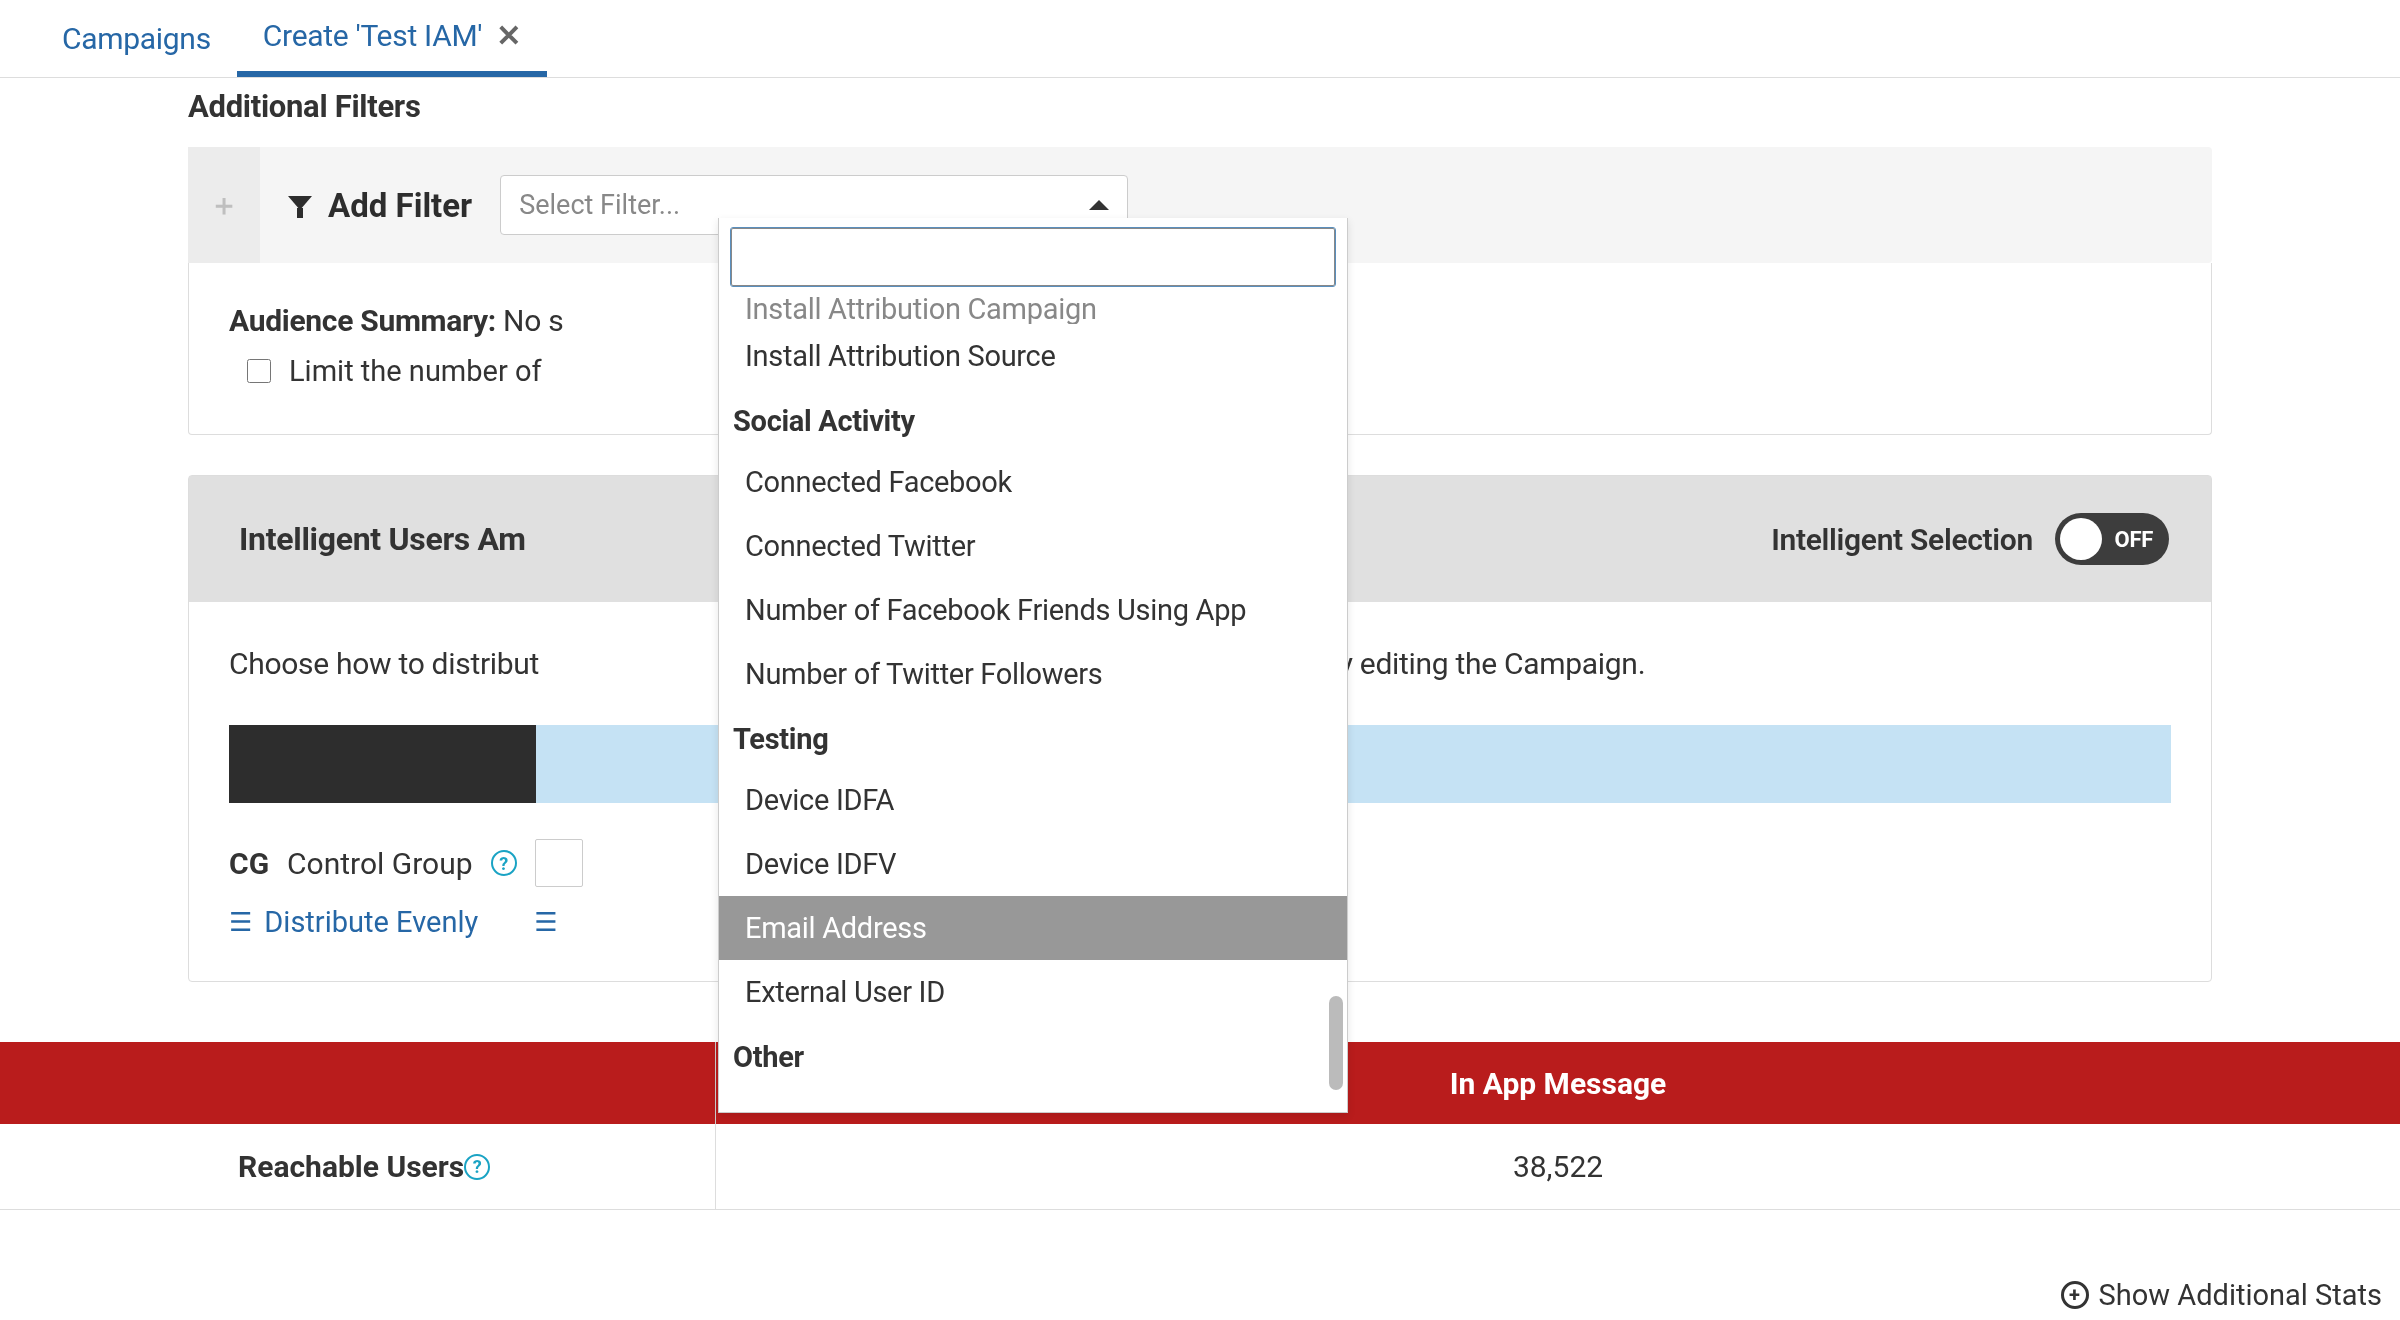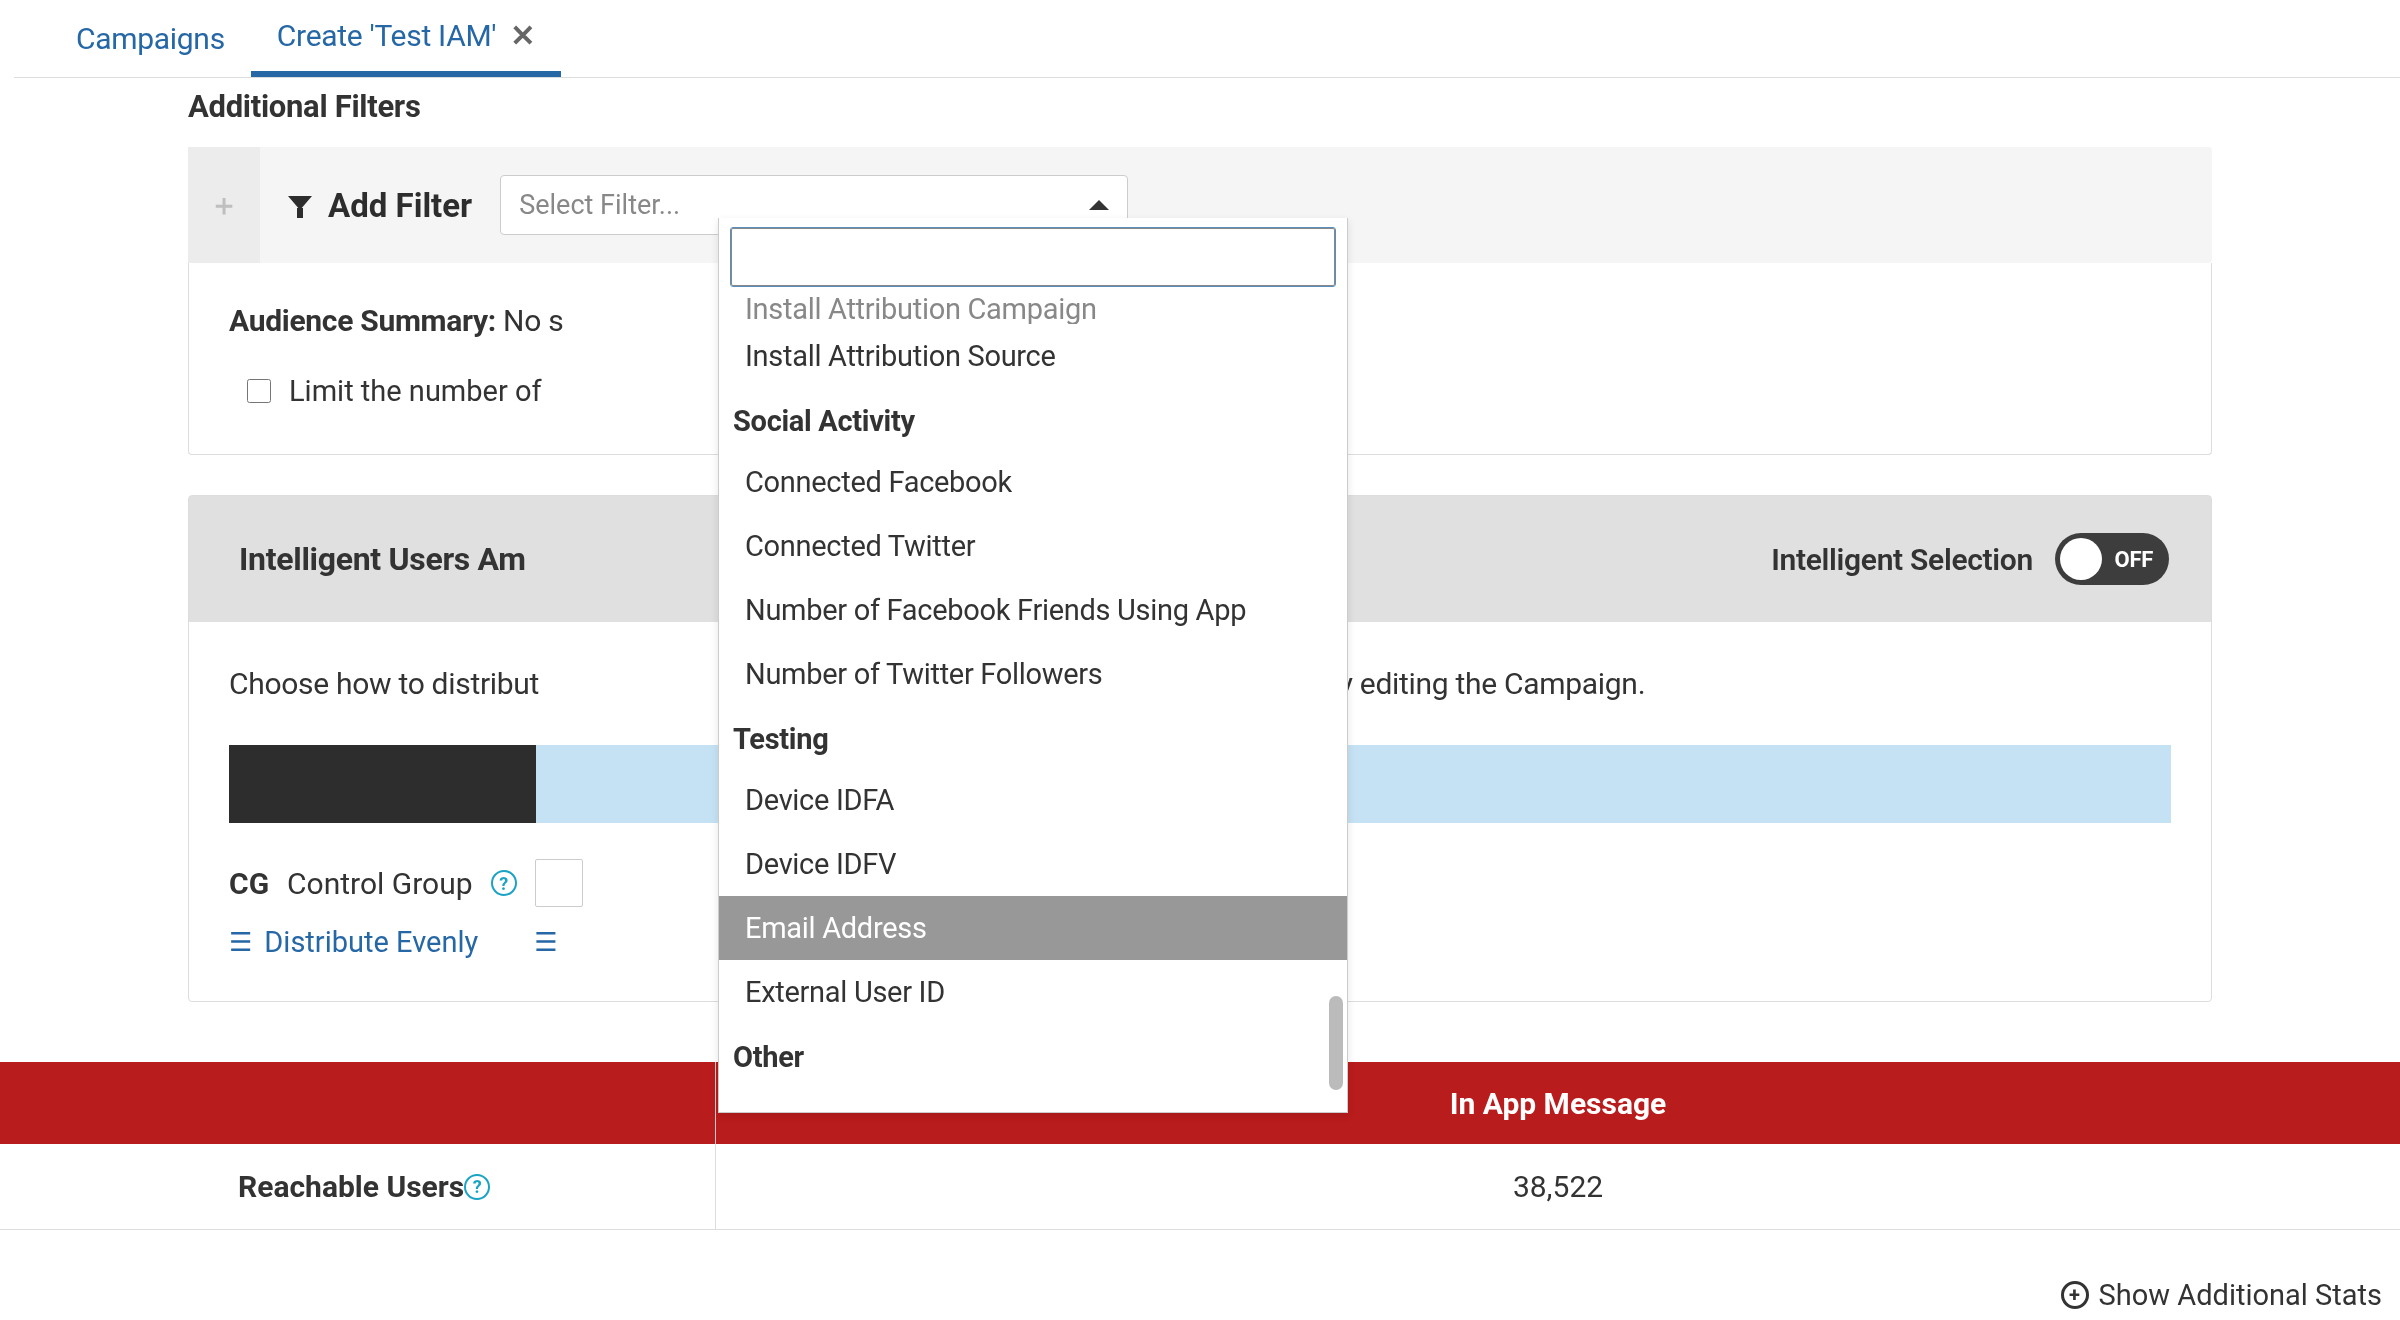--- a/index.html
+++ b/index.html
@@ -14,21 +14,20 @@
   }
 
   
   .tabs-header {
     height: 78px;
     border-bottom: 1px solid #ddd;
     display: flex;
     align-items: stretch;
     padding-left: 36px;
     gap: 0;
-    margin-left: 14px;
   }
   .tabs-header .tab {
     display: flex;
     align-items: center;
     padding: 0 26px;
     font-size: 30px;
     color: #2667a6;
     cursor: pointer;
     position: relative;
     letter-spacing: -0.3px;
@@ -133,21 +132,21 @@
     border: 1px solid #ddd;
     border-top: none;
     border-bottom-left-radius: 4px;
     border-bottom-right-radius: 4px;
     padding: 40px 40px 46px 40px;
     margin-bottom: 40px;
   }
   .aud-summary-line {
     font-size: 30px;
     color: #333;
-    margin-bottom: 36px;
+    margin-bottom: 16px;
     letter-spacing: -0.3px;
   }
   .aud-summary-line .label {
     font-weight: 700;
   }
   .limit-line {
     display: flex;
     align-items: center;
     gap: 18px;
     font-size: 29px;

